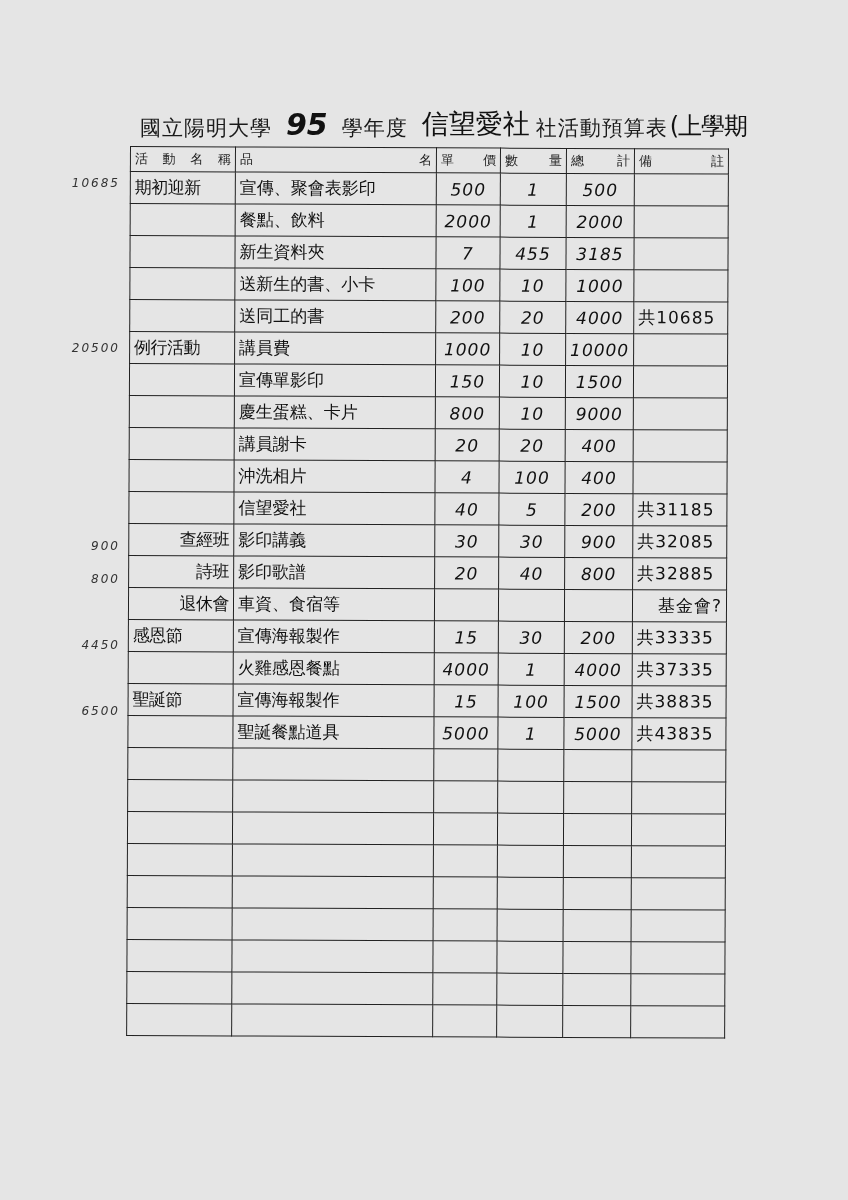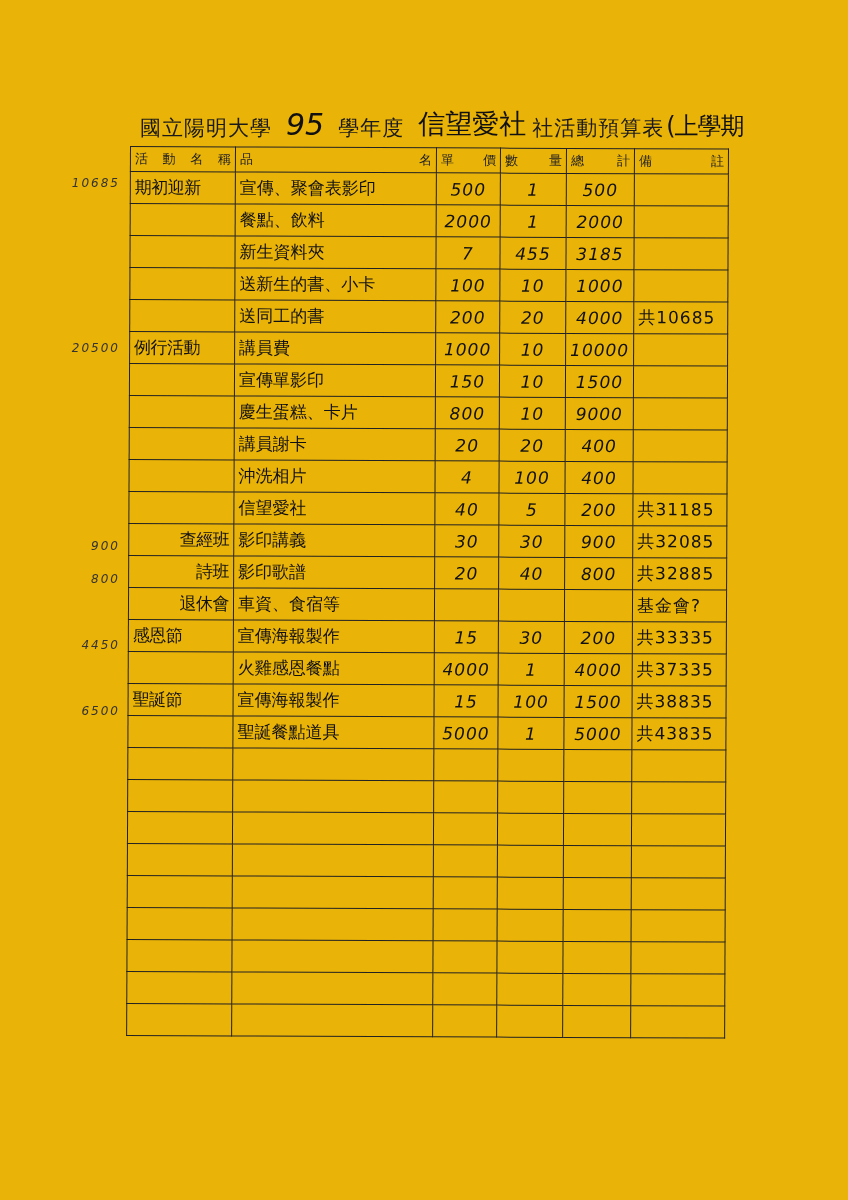--- a/index.html
+++ b/index.html
@@ -12,21 +12,21 @@
       height: 1200px;
       position: relative;
       overflow: hidden;
       font-family: "DejaVu Sans", sans-serif;
       color: #1a1a1a;
     }
     .page {
       position: absolute;
       left: 0; top: 0;
       width: 848px; height: 1200px;
-      background: #eab308;
+      background: #e5e5e5;
     }
     .title {
       position: absolute;
       left: 140px;
       top: 98px;
       width: 700px;
       height: 44px;
       display: flex;
       align-items: flex-end;
       white-space: nowrap;
@@ -39,20 +39,21 @@
     }
     .title .hand {
       font-family: "DejaVu Sans", sans-serif;
       font-weight: normal;
       color: #111;
     }
     .title .year {
       font-size: 30px;
       font-style: italic;
       margin: 0 14px 0 14px;
+      font-weight: bold;
     }
     .title .club {
       font-size: 27px;
       margin: 0 6px 0 14px;
     }
     .title .semester {
       font-size: 24px;
       margin-left: 2px;
       letter-spacing: -1px;
     }
@@ -322,21 +323,21 @@
           <td class="num">40</td>
           <td class="num">800</td>
           <td class="note">共32885</td>
         </tr>
         <tr>
           <td class="activity" style="text-align: right; padding-left: 16px;">退休會</td>
           <td class="item">車資、食宿等</td>
           <td class="num"></td>
           <td class="num"></td>
           <td class="num"></td>
-          <td class="note" style="text-align: left; font-size: 17px;">基金會?</td>
+          <td class="note" style="text-align: right; font-size: 17px;">基金會?</td>
         </tr>
         <tr>
           <td class="activity">感恩節</td>
           <td class="item">宣傳海報製作</td>
           <td class="num">15</td>
           <td class="num">30</td>
           <td class="num">200</td>
           <td class="note">共33335</td>
         </tr>
         <tr>

